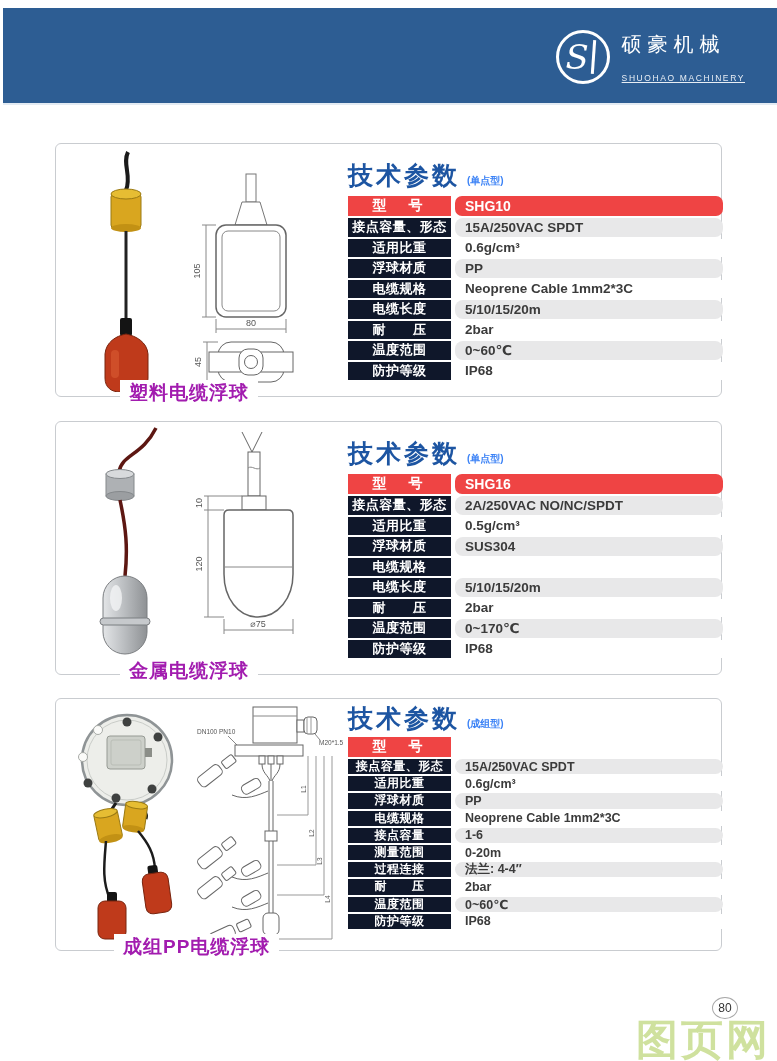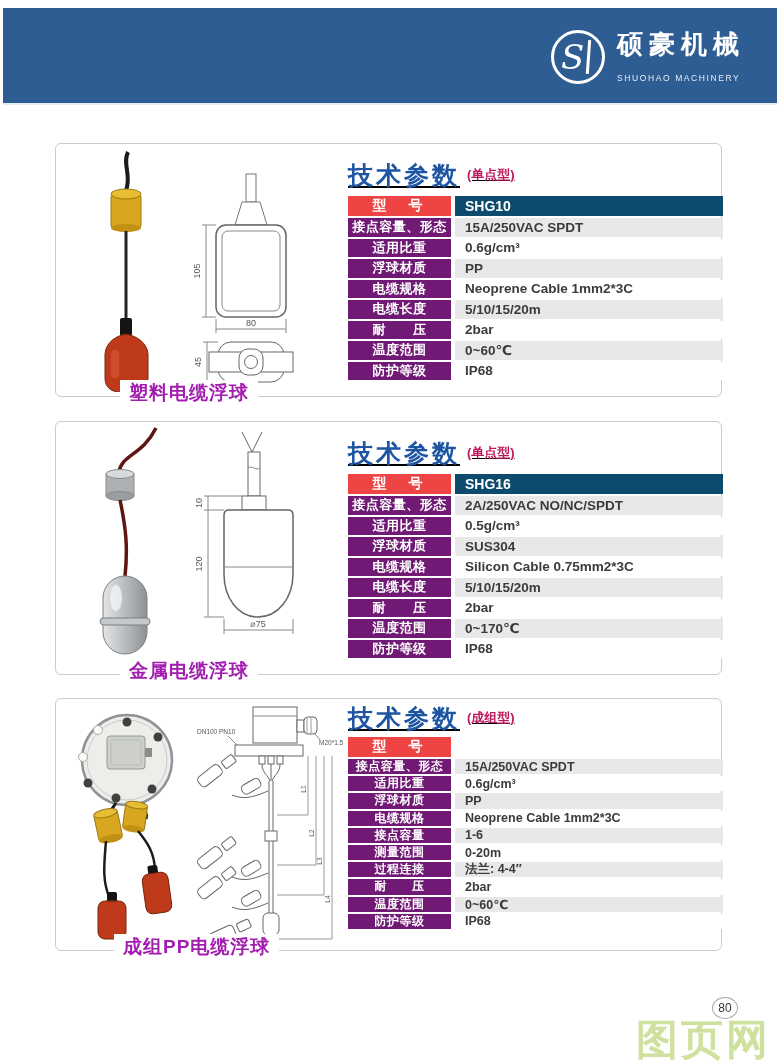--- a/index.html
+++ b/index.html
@@ -6,54 +6,54 @@
   body{font-family:"Liberation Sans","DejaVu Sans",sans-serif;-webkit-font-smoothing:antialiased;}
   #page{position:relative;width:777px;height:1061px;background:#fff;overflow:hidden;}
 
   
   .band{position:absolute;left:3px;top:8px;right:0;height:95px;background:#2d5d93;border-bottom:2px solid #e3ebf3;}
   .brand{position:absolute;right:32px;top:22px;display:flex;align-items:center;gap:12px;}
   .logo-circle{width:48px;height:48px;border:3px solid #fff;border-radius:50%;position:relative;flex:0 0 auto;}
   .logo-circle .s{position:absolute;left:7px;top:4px;font-family:"DejaVu Serif",serif;font-size:34px;line-height:40px;color:#fff;font-style:italic;}
   .logo-circle .bar{position:absolute;right:12px;top:7px;width:3px;height:34px;background:#fff;transform:rotate(4deg);}
   .brand-txt{color:#fff;}
-  .brand-cn{font-size:26px;font-weight:bold;letter-spacing:6px;line-height:26px;}
-  .brand-en{font-size:8.5px;letter-spacing:1.6px;margin-top:16px;color:#e8eef5;}
+  .brand-cn{font-size:20px;font-weight:normal;letter-spacing:6px;line-height:26px;}
+  .brand-en{font-size:8.5px;letter-spacing:1.6px;margin-top:16px;color:#e8eef5;text-decoration:underline;}
 
   
   .panel{position:absolute;left:55px;width:665px;border:1px solid #c9ccd0;border-radius:6px;background:#fff;}
   .panel1{top:143px;height:252px;}
   .panel2{top:421px;height:252px;}
   .panel3{top:698px;height:251px;}
   .caption{position:absolute;bottom:-10px;background:#fff;padding:0 9px;font-size:19px;font-weight:bold;color:#a21caf;letter-spacing:1px;white-space:nowrap;}
   .panel1 .caption{left:64px;}
   .panel2 .caption{left:64px;}
   .panel3 .caption{left:58px;margin-top:23px;}
 
   .art{position:absolute;left:0;top:4px;}
 
   
   .tech{position:absolute;left:292px;top:18px;width:375px;}
   .tech--tight{top:6px;}
-  .tech-head{display:flex;align-items:center;margin-bottom:8px;text-decoration:underline;}
+  .tech-head{display:flex;align-items:flex-start;margin-bottom:8px;}
   .tech--tight .tech-head{margin-bottom:6px;}
   .tech-title{font-size:25px;font-weight:bold;color:#1d55a2;letter-spacing:3px;line-height:26px;}
-  .tech-sub{font-size:13px;font-weight:bold;color:#be185d;margin-left:7px;}
+  .tech-sub{font-size:10px;font-weight:bold;color:#3b82f6;margin-left:7px;margin-top:12px;}
 
   .ttable{width:375px;}
   .trow{display:flex;height:18.5px;margin-bottom:2px;}
   .t12 .trow{height:15.2px;}
-  .tlabel{width:103px;background:#701a75;color:#fff;font-weight:bold;font-size:13px;display:flex;align-items:center;justify-content:center;letter-spacing:0.5px;white-space:nowrap;}
+  .tlabel{width:103px;background:#0f172a;color:#fff;font-weight:bold;font-size:13px;display:flex;align-items:center;justify-content:center;letter-spacing:0.5px;white-space:nowrap;}
   .tvalue{flex:1;margin-left:4px;background:#fff;color:#3b3b3b;font-weight:bold;font-size:13.5px;display:flex;align-items:center;padding-left:10px;white-space:nowrap;}
   .t12 .tlabel{font-size:12px;}
   .t12 .tvalue{font-size:12.5px;}
-  .trow.shade .tvalue{background:#e8e8e9;}
+  .trow.shade .tvalue{background:#e8e8e9;border-radius:8px;}
   .trow.head{height:20px;}
   .trow.head .tlabel{background:#ef4444;font-size:14px;letter-spacing:4px;}
-  .trow.head .tvalue{background:#0c4a6e;color:#fff;font-size:14px;}
+  .trow.head .tvalue{background:#ef4444;color:#fff;font-size:14px;border-radius:7px;}
 
   svg text{font-family:"Liberation Sans","DejaVu Sans",sans-serif;fill:#555;}
   .dim{font-size:9px;}
   .dim3{font-size:6.5px;}
 
   
   .pagenum{position:absolute;left:712px;top:997px;width:24px;height:20px;border:1px solid #a8a8a8;border-radius:50%;display:flex;align-items:center;justify-content:center;font-size:12px;color:#333;background:transparent;}
   .watermark{position:absolute;right:6px;bottom:0;font-size:42px;font-weight:bold;color:#cfe19e;letter-spacing:3px;line-height:1;}
 </style>
 </head>
@@ -214,21 +214,20 @@
             <div class="trow">
               <div class="tlabel">适用比重</div>
               <div class="tvalue">0.5g/cm³</div>
             </div>
             <div class="trow shade">
               <div class="tlabel">浮球材质</div>
               <div class="tvalue">SUS304</div>
             </div>
             <div class="trow">
               <div class="tlabel">电缆规格</div>
-              <div class="tvalue">Silicon Cable 0.75mm2*3C</div>
             </div>
             <div class="trow shade">
               <div class="tlabel">电缆长度</div>
               <div class="tvalue">5/10/15/20m</div>
             </div>
             <div class="trow">
               <div class="tlabel">耐　　压</div>
               <div class="tvalue">2bar</div>
             </div>
             <div class="trow shade">

